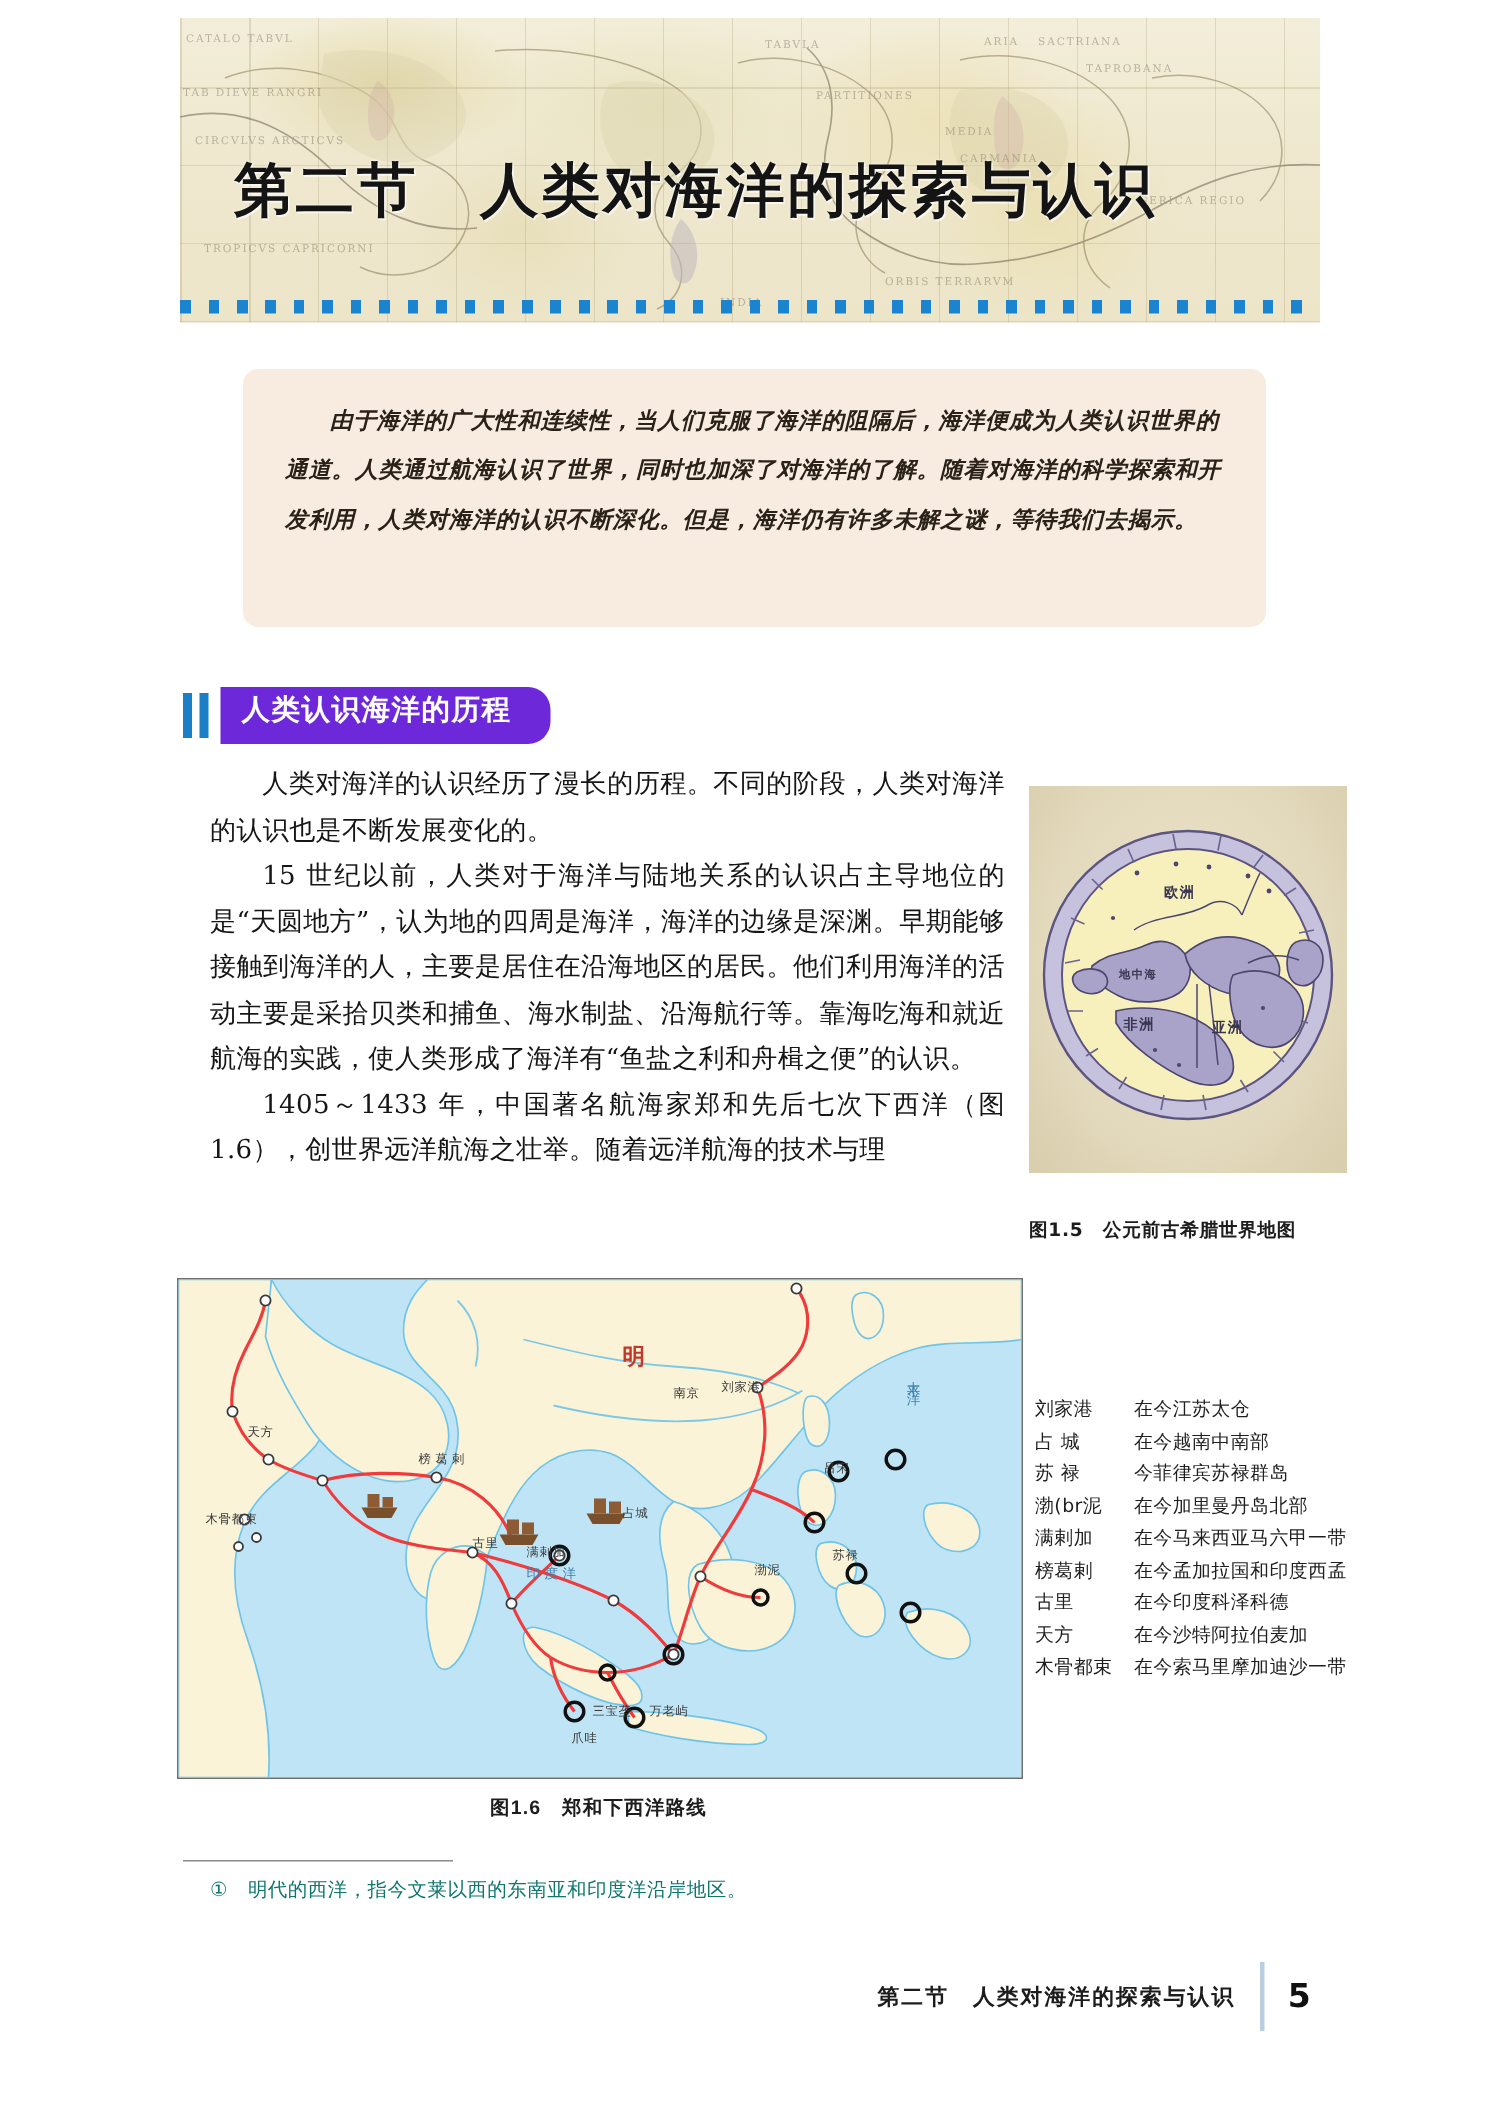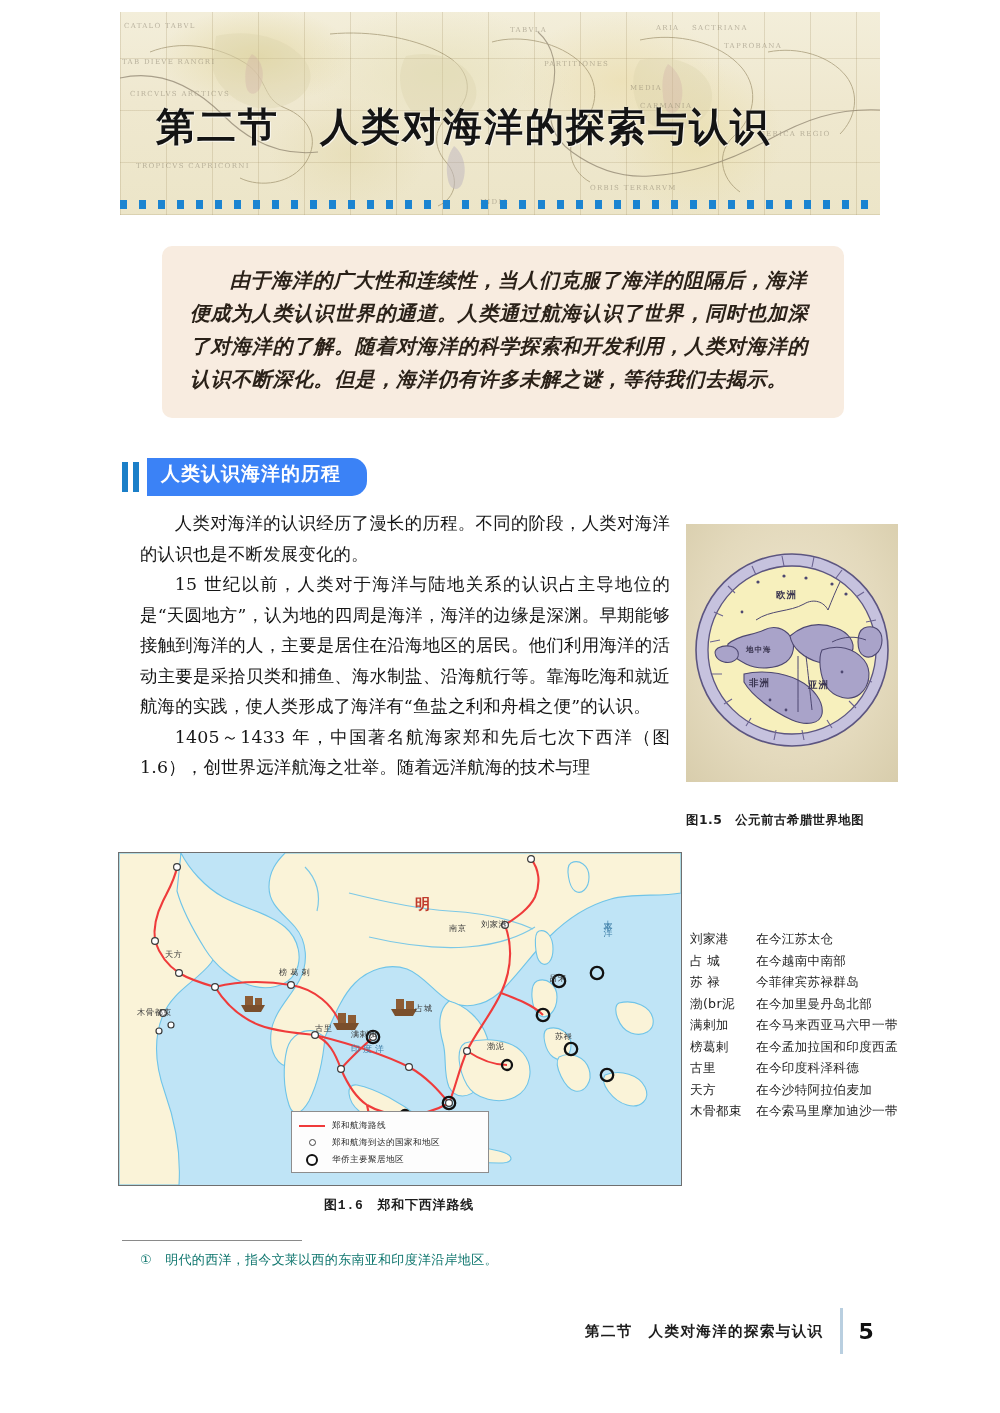--- a/index.html
+++ b/index.html
@@ -84,21 +84,21 @@
     background: #f8ece0;
     border-radius: 10px;
   }
   .intro-text {
     position: absolute;
     left: 28px;
     top: 18px;
     right: 24px;
     font-family: "DejaVu Serif", serif;
     font-style: italic;
-    font-size: 20px;
+    font-size: 15px;
     line-height: 33px;
     letter-spacing: .6px;
     color: #2a2118;
     text-indent: 2em;
     font-weight: 600;
   }
 
   
   .sec-head {
     position: absolute;
@@ -115,21 +115,21 @@
   }
   .sec-bars i {
     display: block;
     width: 6px;
     height: 30px;
     background: #1b7fc8;
   }
   .sec-pill {
     height: 38px;
     padding: 0 26px 0 14px;
-    background: #3b82f6;
+    background: #6d28d9;
     border-radius: 0 15px 15px 0;
     color: #ffffff;
     font-family: "DejaVu Sans", sans-serif;
     font-weight: 700;
     font-size: 19px;
     letter-spacing: 1px;
     line-height: 30px;
     white-space: nowrap;
   }
 
@@ -185,21 +185,21 @@
     border: 1px solid #6f6f6f;
     background: #bfe4f6;
     overflow: hidden;
   }
   .fig16-cap {
     position: absolute;
     left: 118px;
     top: 1196px;
     width: 562px;
     text-align: center;
-    font-family: Liberation Mono, monospace;
+    font-family: Liberation Sans, sans-serif;
     font-size: 13px;
     font-weight: 700;
     letter-spacing: .8px;
     color: #1d1d1d;
   }
   .maplabel {
     position: absolute;
     font-family: "DejaVu Sans", sans-serif;
     font-size: 8.2px;
     color: #3a3a3a;
@@ -566,51 +566,31 @@
     </g>
   </svg>
 
   <div class="maplabel ming" style="left:296px;top:42px;">明</div>
   <div class="maplabel" style="left:362px;top:66px;">刘家港</div>
   <div class="maplabel" style="left:330px;top:70px;">南京</div>
   <div class="maplabel" style="left:160px;top:114px;letter-spacing:3px;">榜葛剌</div>
   <div class="maplabel" style="left:296px;top:150px;">占城</div>
   <div class="maplabel" style="left:430px;top:120px;">吕宋</div>
   <div class="maplabel" style="left:436px;top:178px;">苏禄</div>
-  <div class="maplabel" style="left:352px;top:188px;padding-left:16px;">渤泥</div>
+  <div class="maplabel" style="left:368px;top:188px;padding-left:16px;">渤泥</div>
   <div class="maplabel" style="left:232px;top:176px;">满剌加</div>
   <div class="maplabel" style="left:276px;top:282px;">三宝垄</div>
   <div class="maplabel" style="left:314px;top:282px;">万老屿</div>
   <div class="maplabel" style="left:262px;top:300px;">爪哇</div>
   <div class="maplabel" style="left:196px;top:170px;">古里</div>
   <div class="maplabel" style="left:46px;top:96px;">天方</div>
   <div class="maplabel" style="left:18px;top:154px;">木骨都束</div>
   <div class="maplabel sea" style="left:232px;top:190px;">印度洋</div>
   <div class="maplabel sea" style="left:482px;top:60px;writing-mode:vertical-rl;letter-spacing:4px;">太平洋</div>
 
-  <div class="legendbox">
-    <div class="legrow">
-      <span class="legsym">
-          <i class="legline"></i>
-        </span>
-      <span>郑和航海路线</span>
-    </div>
-    <div class="legrow">
-      <span class="legsym">
-          <i class="legdot-sm"></i>
-        </span>
-      <span>郑和航海到达的国家和地区</span>
-    </div>
-    <div class="legrow">
-      <span class="legsym">
-          <i class="legdot-lg"></i>
-        </span>
-      <span>华侨主要聚居地区</span>
-    </div>
-  </div>
 </div>
 <div class="fig16-cap">图1.6　郑和下西洋路线</div>
 
 <div class="placelist">
   <div class="placerow">
       <span class="nm">刘家港</span>
       <span class="ds">在今江苏太仓</span>
     </div>
   <div class="placerow">
       <span class="nm">占 城</span>

